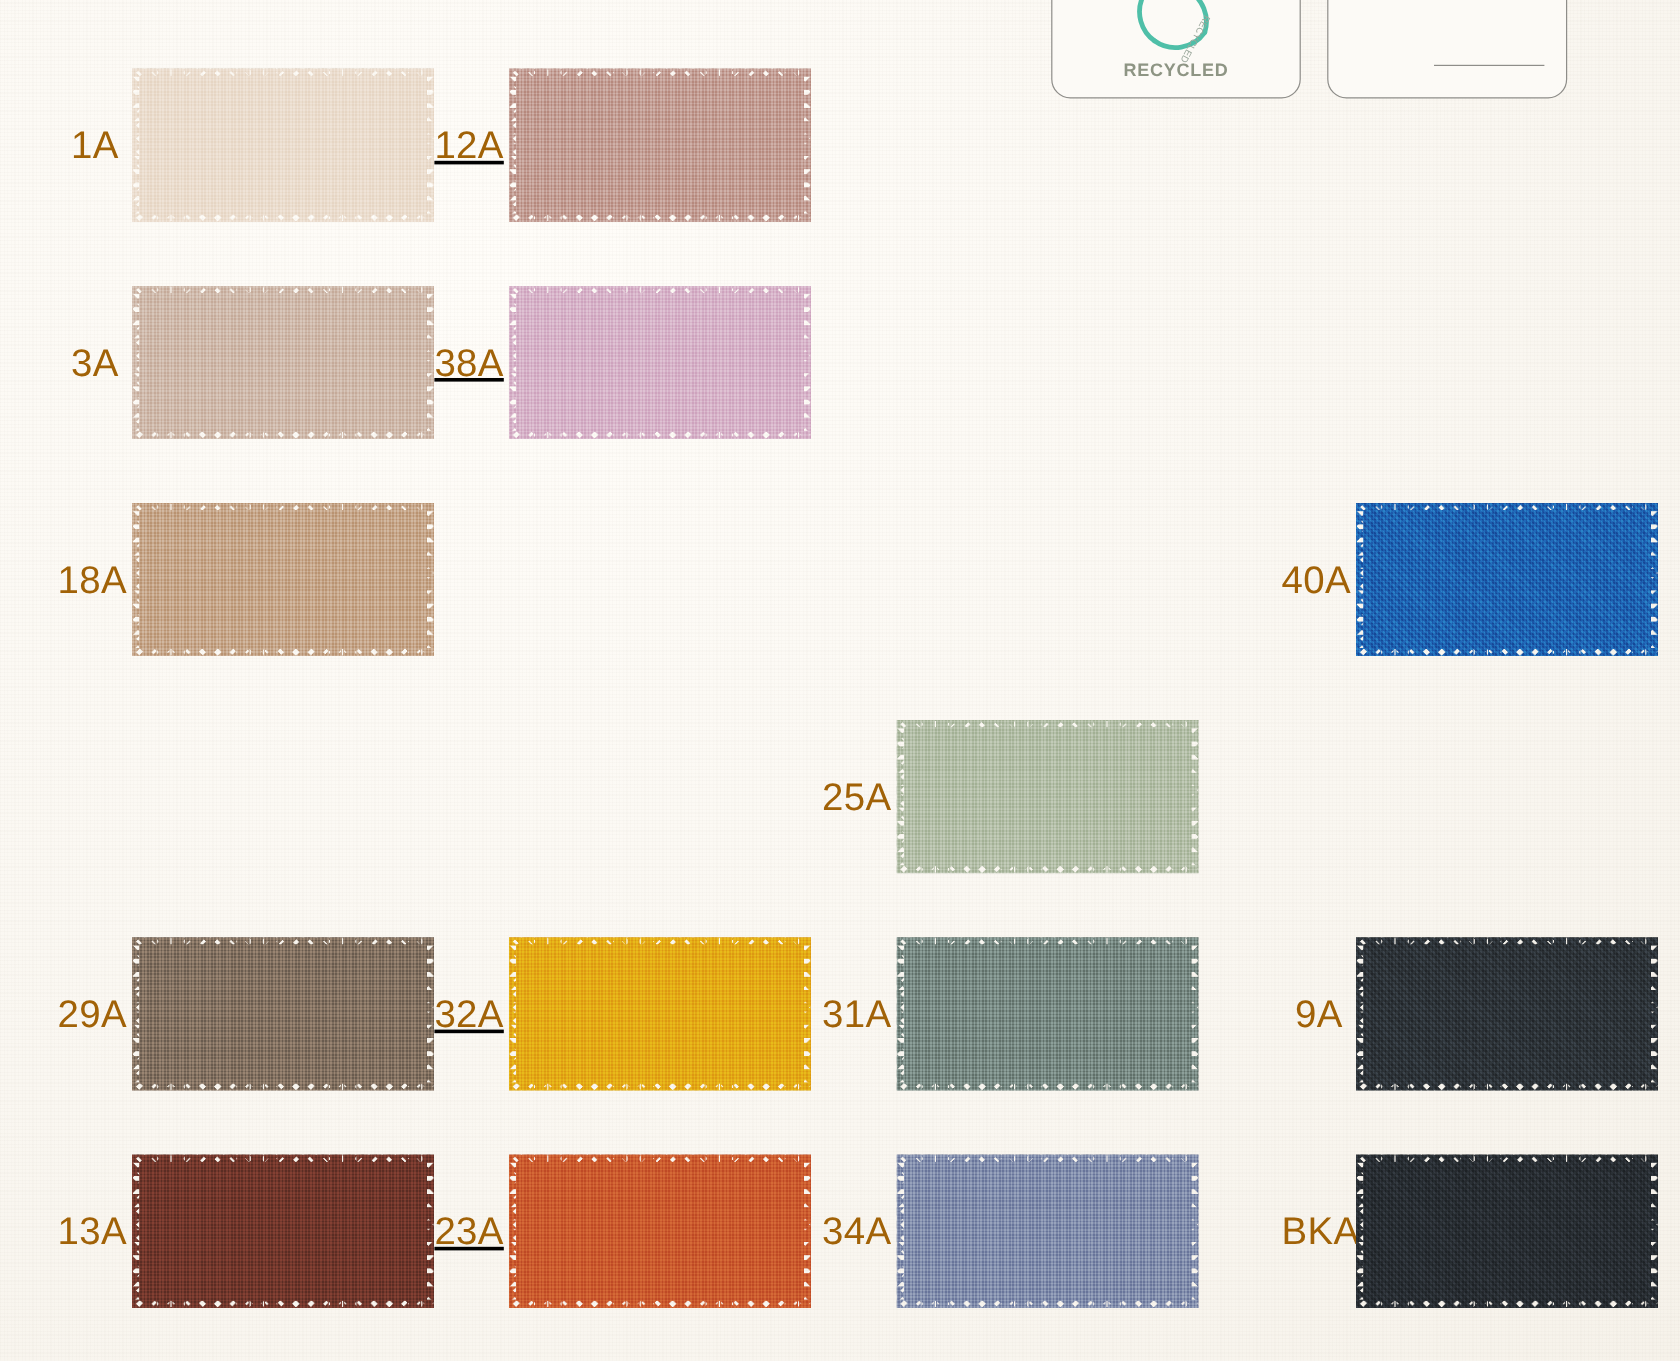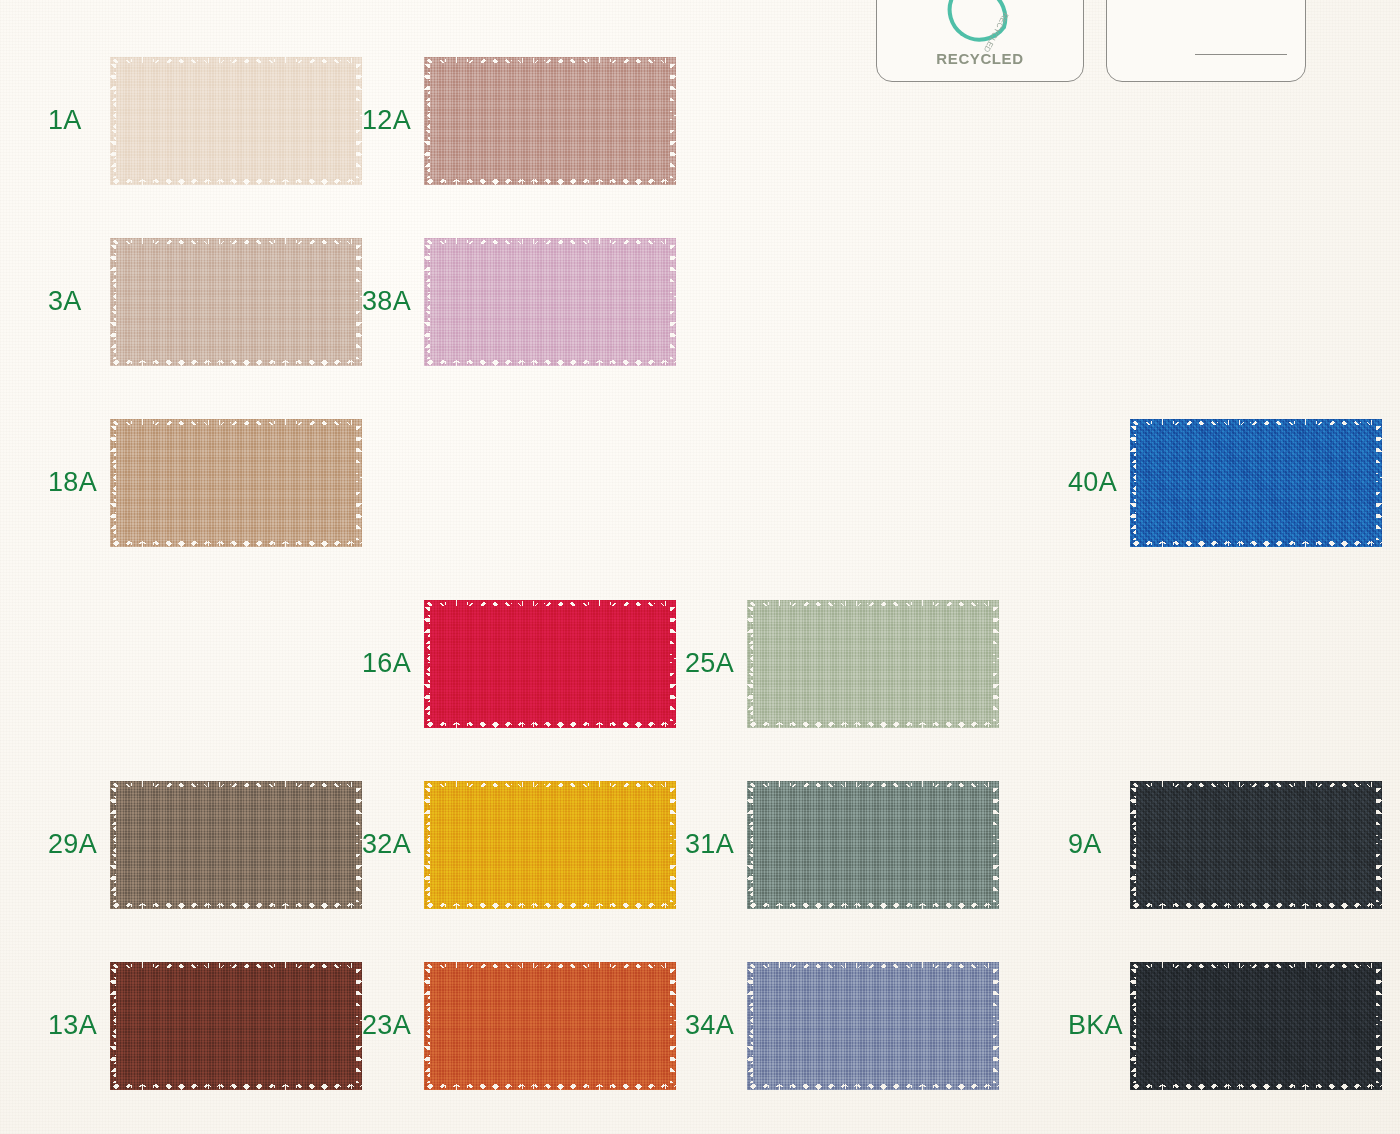--- a/index.html
+++ b/index.html
@@ -88,31 +88,32 @@
   }
   .cell {
     position: absolute;
     top: 0;
     width: 340px;
     height: 181px;
     display: flex;
     align-items: center;
   }
   .cell.c1 { left: 48px; }
-  .cell.c2 { left: 362px; }
+  .cell.c2 { left: 362px; text-decoration: underline; }
   .cell.c3 { left: 685px; }
   .cell.c4 { left: 1068px; }
 
   .code {
     width: 62px;
+    text-align: right;
     padding-right: 11px;
     font-family: "Liberation Sans", sans-serif;
-    font-size: 27px;
+    font-size: 32px;
     font-weight: 400;
-    color: #15803d;
+    color: #a16207;
     letter-spacing: 0.3px;
     line-height: 1;
     flex: 0 0 auto;
   }
 
   .swatch-wrap {
     position: relative;
     width: 252px;
     height: 128px;
     flex: 0 0 auto;
@@ -224,26 +225,20 @@
         </div>
       </div>
       <div class="cell c4">
         <div class="code">40A</div>
         <div class="swatch-wrap">
           <div class="swatch twill" style="background: rgb(29, 95, 174);"></div>
         </div>
       </div>
     </div>
     <div class="row">
-      <div class="cell c2">
-        <div class="code">16A</div>
-        <div class="swatch-wrap">
-          <div class="swatch" style="background: rgb(210, 24, 60);"></div>
-        </div>
-      </div>
       <div class="cell c3">
         <div class="code">25A</div>
         <div class="swatch-wrap">
           <div class="swatch" style="background: rgb(175, 187, 163);"></div>
         </div>
       </div>
     </div>
     <div class="row">
       <div class="cell c1">
         <div class="code">29A</div>

